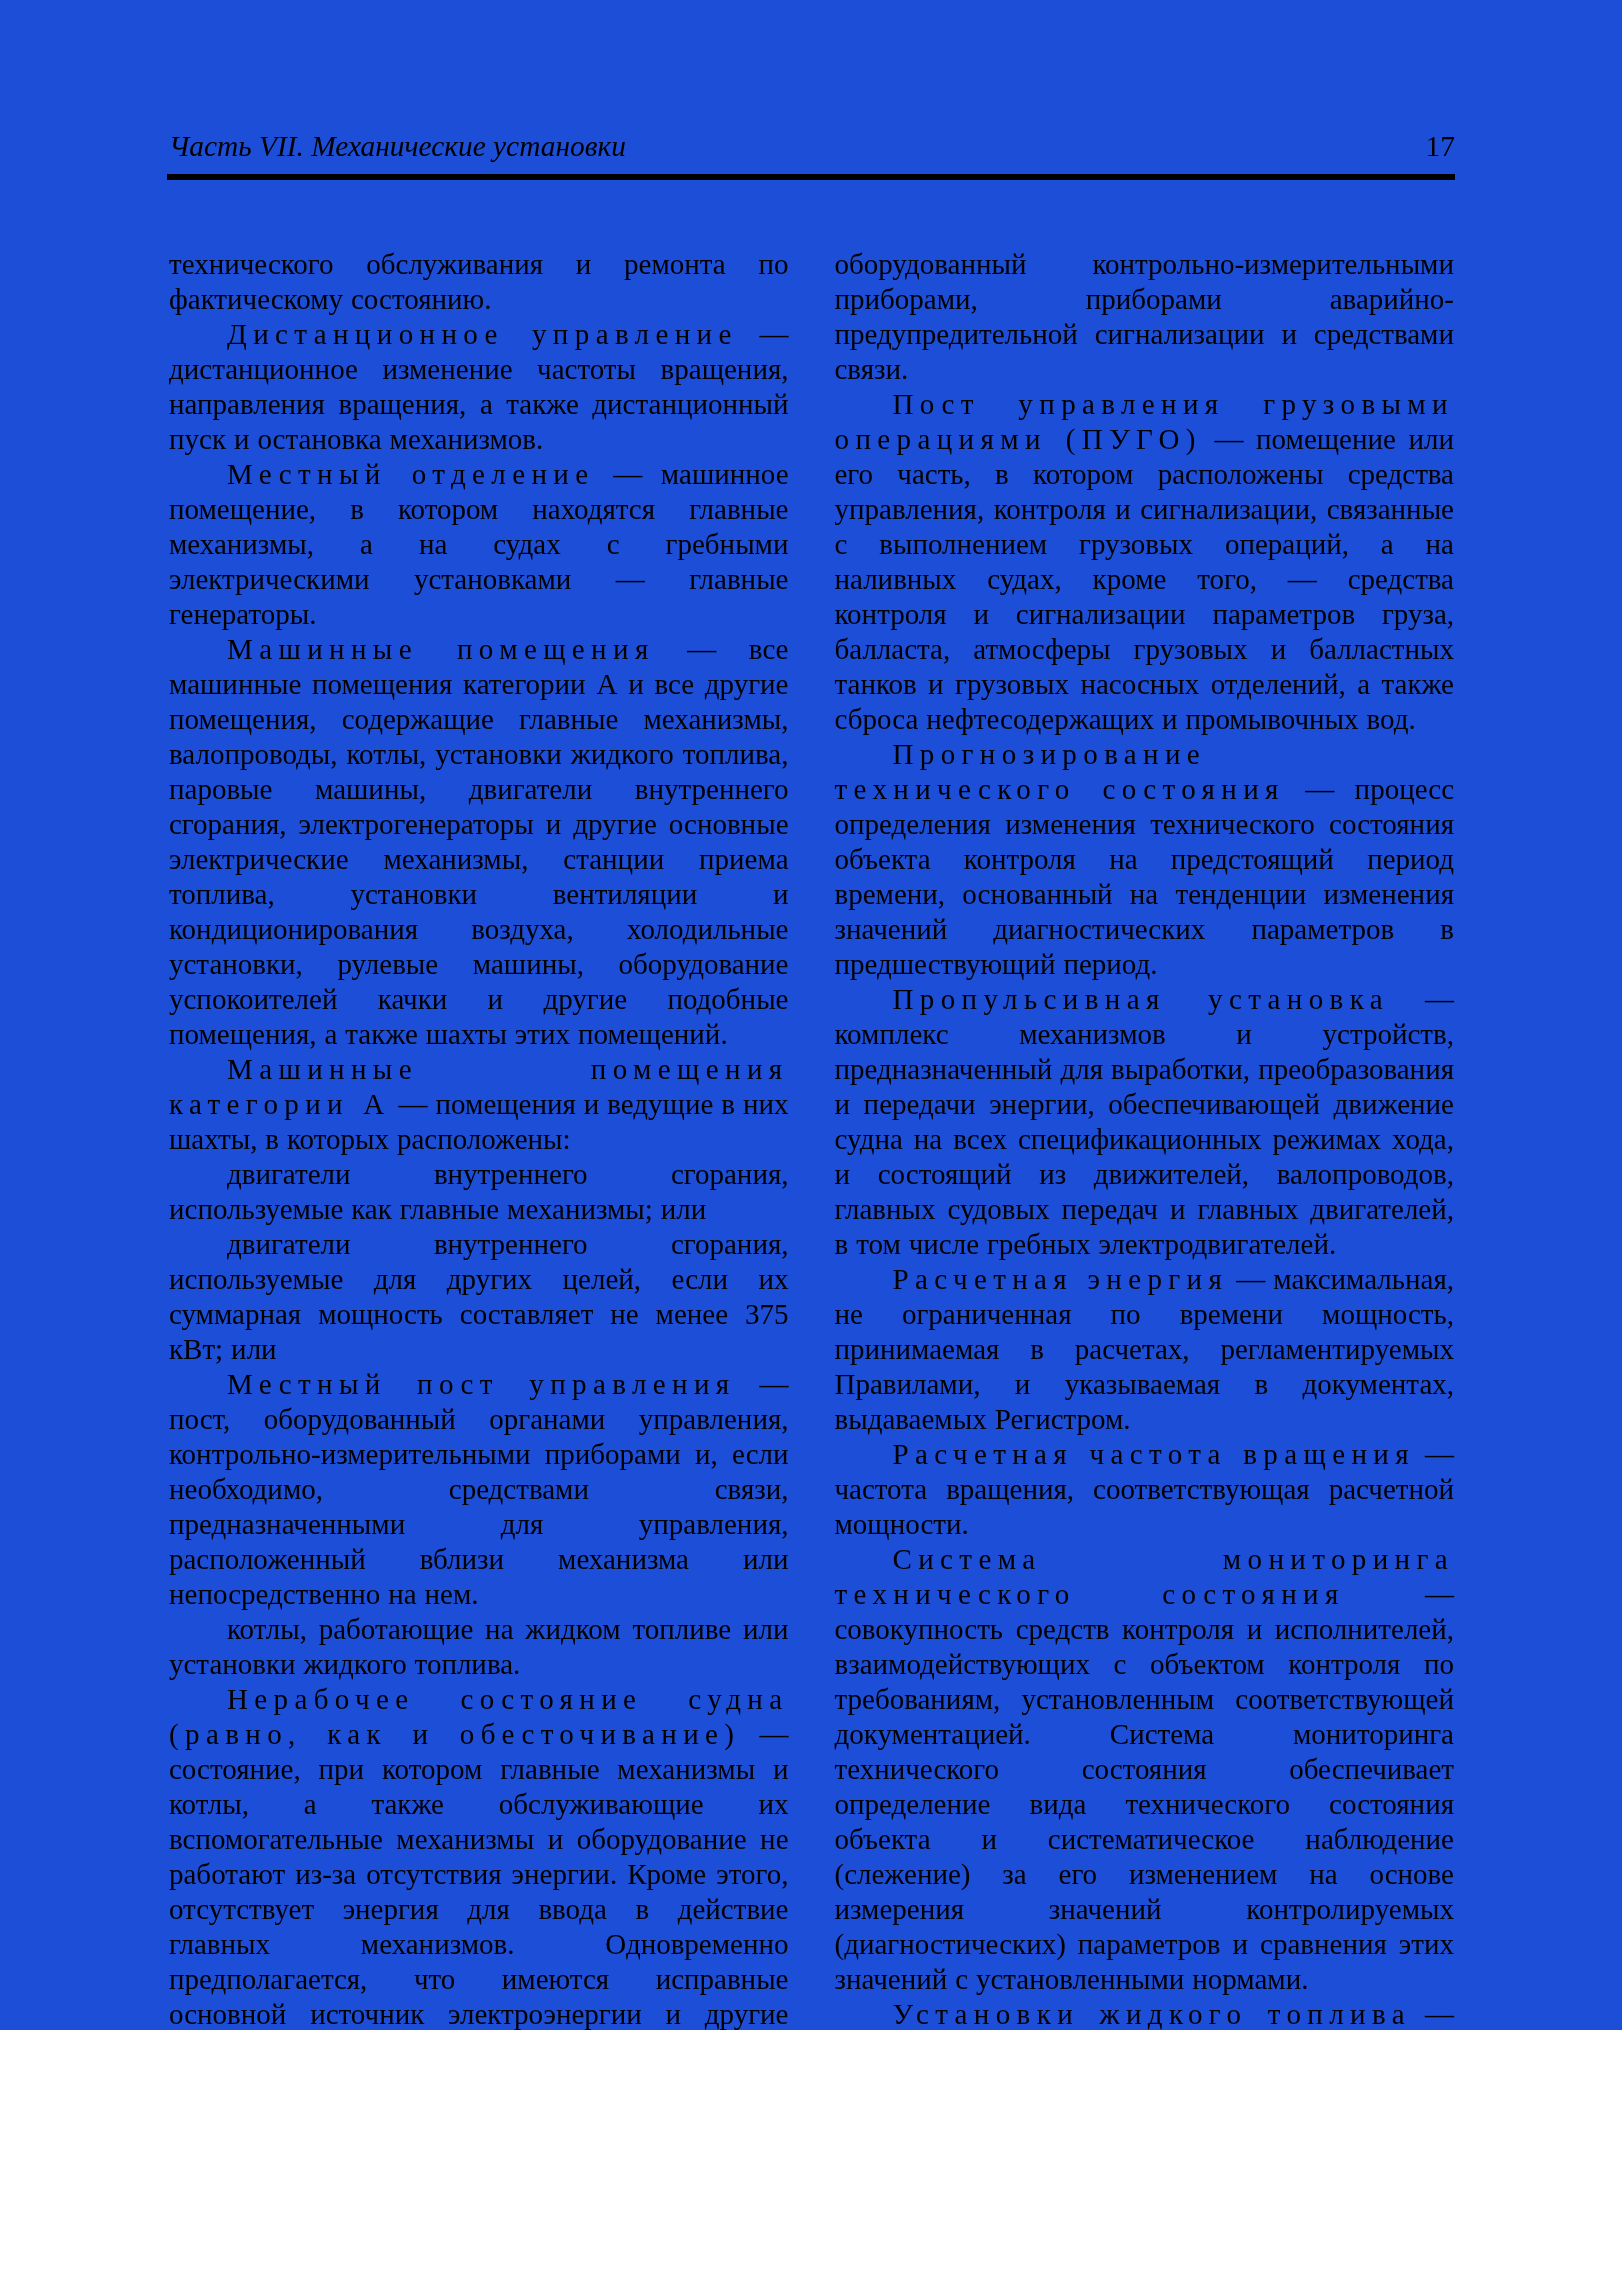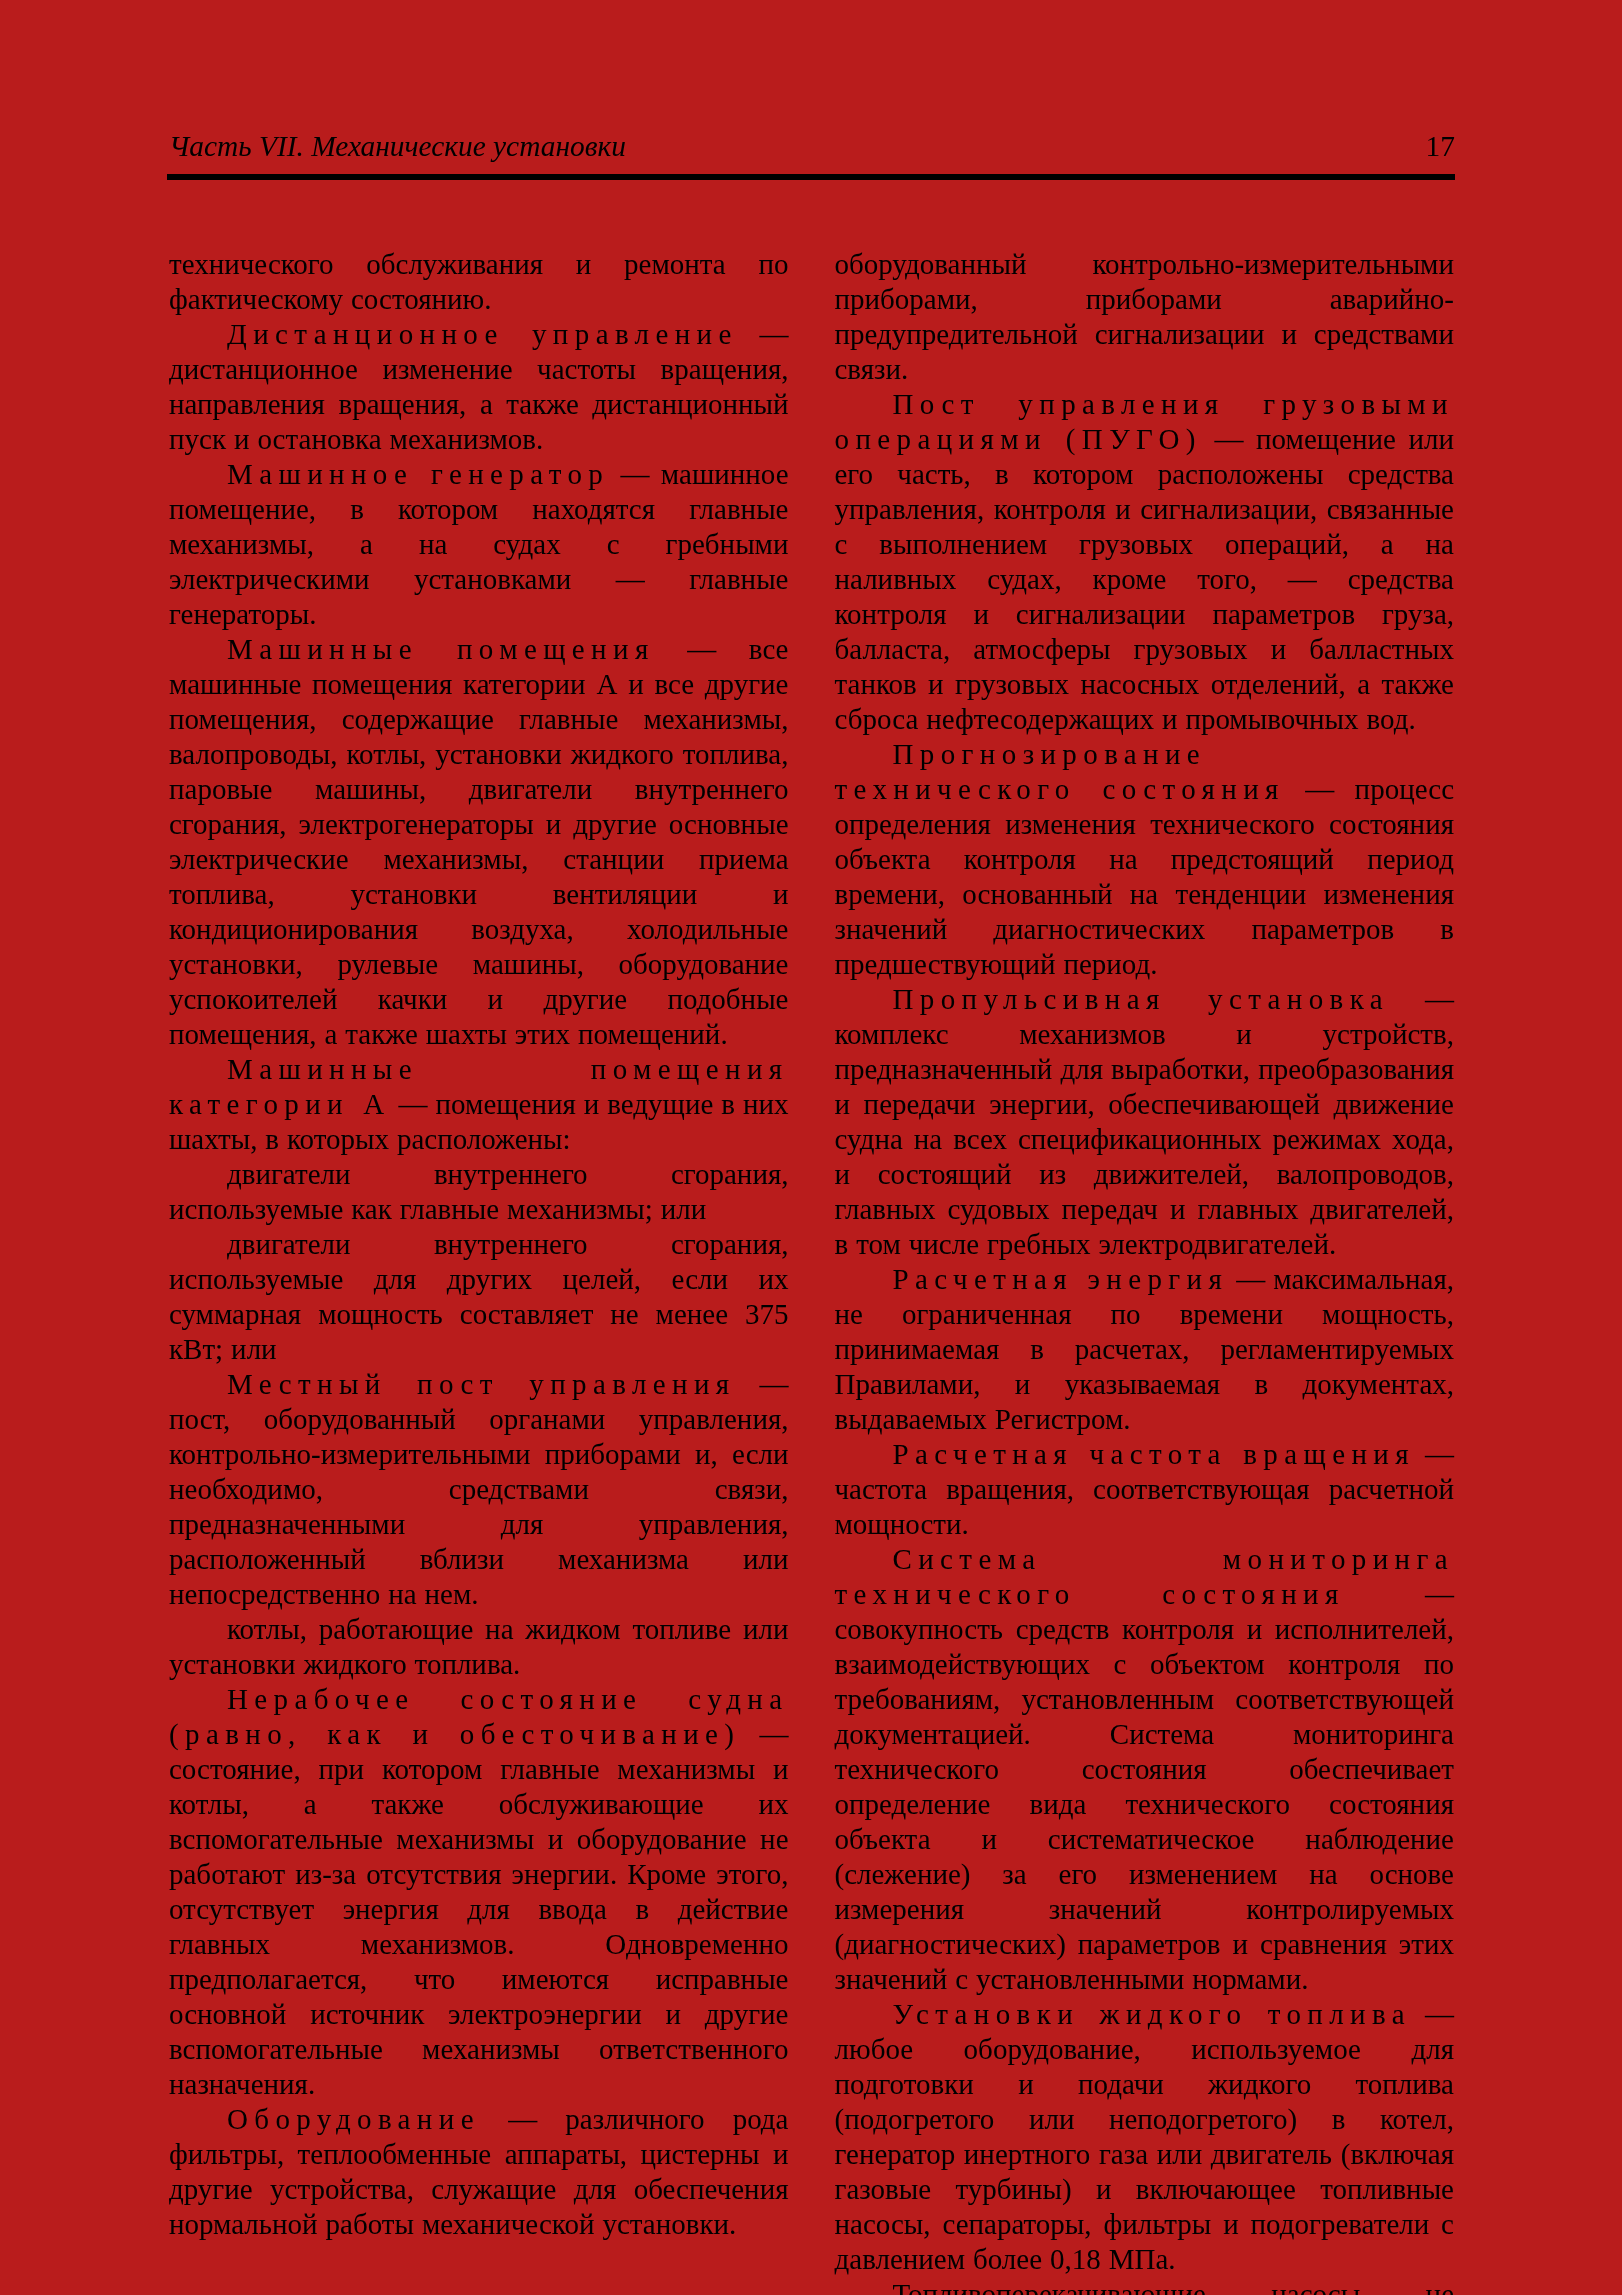--- a/index.html
+++ b/index.html
@@ -3,22 +3,22 @@
 <meta charset="utf-8">
 <style>
   html, body {
     margin: 0;
     padding: 0;
     background: #ffffff;
   }
   .page {
     position: relative;
     width: 1623px;
-    height: 2295px;
-    background: #b91c1c;
+    height: 2030px;
+    background: #1d4ed8;
     color: #000000;
     font-family: "Liberation Serif", "DejaVu Serif", serif;
     overflow: hidden;
   }
   .page-header {
     position: absolute;
     left: 169px;
     right: 168px;
     top: 130px;
     display: flex;
@@ -81,21 +81,21 @@
     <span class="running-title">Часть VII. Механические установки</span>
     <span class="page-number">17</span>
   </header>
 
   <div class="header-rule"></div>
 
   <main class="columns">
     <section class="column">
         <p class="no-indent">технического обслуживания и ремонта по фактическому состоянию.</p>
         <p><span class="term">Дистанционное управление</span> — дистанционное изменение частоты вращения, направления вращения, а также дистанционный пуск и остановка механизмов.</p>
-        <p><span class="term">Машинное генератор</span> — машинное помещение, в котором находятся главные механизмы, а на судах с гребными электрическими установками — главные генераторы.</p>
+        <p><span class="term">Местный отделение</span> — машинное помещение, в котором находятся главные механизмы, а на судах с гребными электрическими установками — главные генераторы.</p>
         <p><span class="term">Машинные помещения</span> — все машинные помещения категории А и все другие помещения, содержащие главные механизмы, валопроводы, котлы, установки жидкого топлива, паровые машины, двигатели внутреннего сгорания, электрогенераторы и другие основные электрические механизмы, станции приема топлива, установки вентиляции и кондиционирования воздуха, холодильные установки, рулевые машины, оборудование успокоителей качки и другие подобные помещения, а также шахты этих помещений.</p>
         <p><span class="term">Машинные помещения категории А</span> — помещения и ведущие в них шахты, в которых расположены:</p>
         <p>двигатели внутреннего сгорания, используемые как главные механизмы; или</p>
         <p>двигатели внутреннего сгорания, используемые для других целей, если их суммарная мощность составляет не менее 375 кВт; или</p>
         <p><span class="term">Местный пост управления</span> — пост, оборудованный органами управления, контрольно-измерительными приборами и, если необходимо, средствами связи, предназначенными для управления, расположенный вблизи механизма или непосредственно на нем.</p>
         <p>котлы, работающие на жидком топливе или установки жидкого топлива.</p>
         <p><span class="term">Нерабочее состояние судна (равно, как и обесточивание)</span> — состояние, при котором главные механизмы и котлы, а также обслуживающие их вспомогательные механизмы и оборудование не работают из-за отсутствия энергии. Кроме этого, отсутствует энергия для ввода в действие главных механизмов. Одновременно предполагается, что имеются исправные основной источник электроэнергии и другие вспомогательные механизмы ответственного назначения.</p>
         <p><span class="term">Оборудование</span> — различного рода фильтры, теплообменные аппараты, цистерны и другие устройства, служащие для обеспечения нормальной работы механической установки.</p>
       </section>
     <section class="column">

